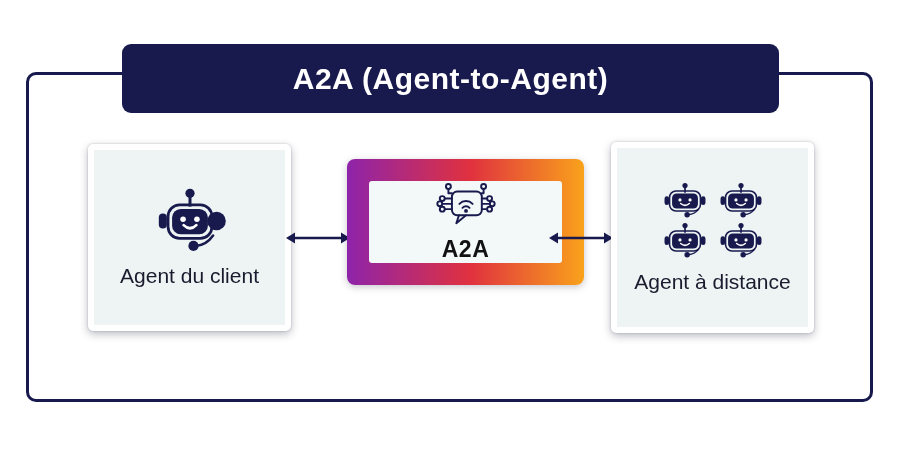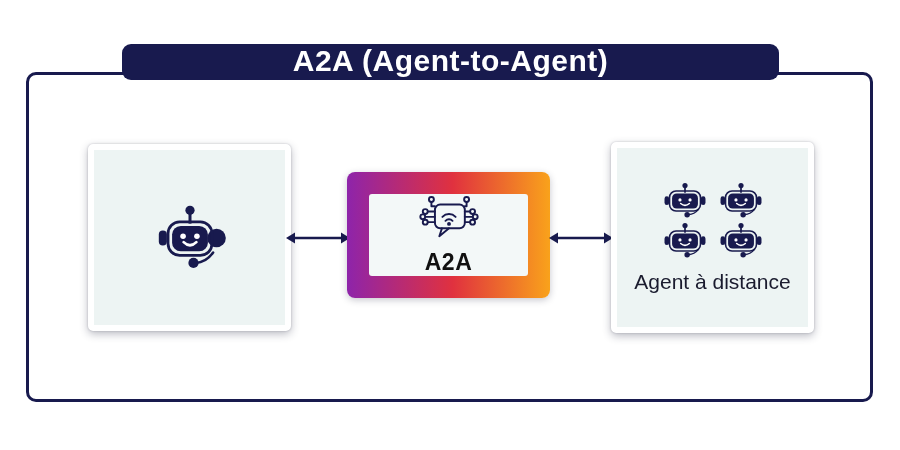--- a/index.html
+++ b/index.html
@@ -7,33 +7,33 @@
     --title-text:#FFFFFF; --label-text:#1A1B2E;
     --gradient-start:#8E24AA; --gradient-mid:#E0313F; --gradient-end:#F9A21B;
   }
   html,body{margin:0;padding:0;background:#fff;}
   body{font-family:"Liberation Sans","DejaVu Sans",sans-serif;}
   .stage{position:relative;width:900px;height:450px;background:#fff;overflow:hidden;}
 
   .outer-frame{position:absolute;left:26px;top:72px;width:841px;height:324px;
     border:3px solid var(--navy);border-radius:10px;}
 
-  .banner{position:absolute;left:122px;top:44px;width:657px;height:36px;
-    background:var(--navy);border-radius:9px;display:flex;justify-content:center;}
+  .banner{position:absolute;left:122px;top:44px;width:657px;height:69px;
+    background:var(--navy);border-radius:9px;display:flex;align-items:center;justify-content:center;}
   .banner .title{color:var(--title-text);font-size:30px;font-weight:bold;letter-spacing:.5px;}
 
   .card{position:absolute;background:var(--box-fill);border:6px solid var(--frame-white);
     border-radius:5px;box-shadow:0 3px 9px rgba(30,32,60,.30),0 0 2px rgba(30,32,60,.25);
     display:flex;flex-direction:column;align-items:center;justify-content:center;box-sizing:border-box;}
   .card-client{left:88px;top:144px;width:203px;height:187px;}
   .card-remote{left:611px;top:142px;width:203px;height:191px;}
 
   .card-label{color:var(--label-text);font-size:21px;margin-top:10px;}
 
-  .a2a-wrap{position:absolute;left:347px;top:172px;width:203px;height:126px;
+  .a2a-wrap{position:absolute;left:347px;top:159px;width:237px;height:126px;
     background:linear-gradient(90deg,var(--gradient-start),var(--gradient-mid) 52%,var(--gradient-end));
     border-radius:8px;padding:22px;box-sizing:border-box;box-shadow:0 2px 7px rgba(30,32,60,.25);}
   .a2a-inner{width:100%;height:100%;background:var(--a2a-fill);border-radius:3px;
     display:flex;flex-direction:column;align-items:center;justify-content:center;}
   .a2a-label{color:#111;font-size:23px;font-weight:bold;letter-spacing:.5px;margin-top:4px;}
 
   .robot-grid{display:grid;grid-template-columns:46px 46px;column-gap:10px;row-gap:2px;}
   .robot-grid svg{width:46px;height:38px;display:block;}
 
   .icon-chatbot{width:74px;height:67px;display:block;}
@@ -63,20 +63,21 @@
         <circle cx="55" cy="29.5" r="8"></circle>
       </g>
       <rect x="13" y="15.5" width="38" height="29" rx="10" fill="none" stroke="var(--navy)" stroke-width="2.4"></rect>
       <rect x="16.5" y="19" width="31" height="22" rx="7.5" fill="var(--navy)"></rect>
       <circle cx="26" cy="28" r="2.4" fill="#fff"></circle>
       <circle cx="38" cy="28" r="2.4" fill="#fff"></circle>
       <path d="M26.5 33 Q32 38.5 37.5 33" stroke="#fff" stroke-width="2.4" fill="none" stroke-linecap="round"></path>
       <path d="M52 42 Q46 50.5 37 51" stroke="var(--navy)" stroke-width="2.2" fill="none" stroke-linecap="round"></path>
       <circle cx="35" cy="51" r="4.4" fill="var(--navy)"></circle>
     </svg>
+    <div class="card-label">Agent du client</div>
   </div>
 
   <svg class="arrow arrow-left" viewBox="0 0 64 14">
     <line x1="7" y1="7" x2="57" y2="7" stroke="var(--navy)" stroke-width="2.6"></line>
     <polygon points="9,1.5 0,7 9,12.5" fill="var(--navy)"></polygon>
     <polygon points="55,1.5 64,7 55,12.5" fill="var(--navy)"></polygon>
   </svg>
 
   <div class="a2a-wrap">
     <div class="a2a-inner">

